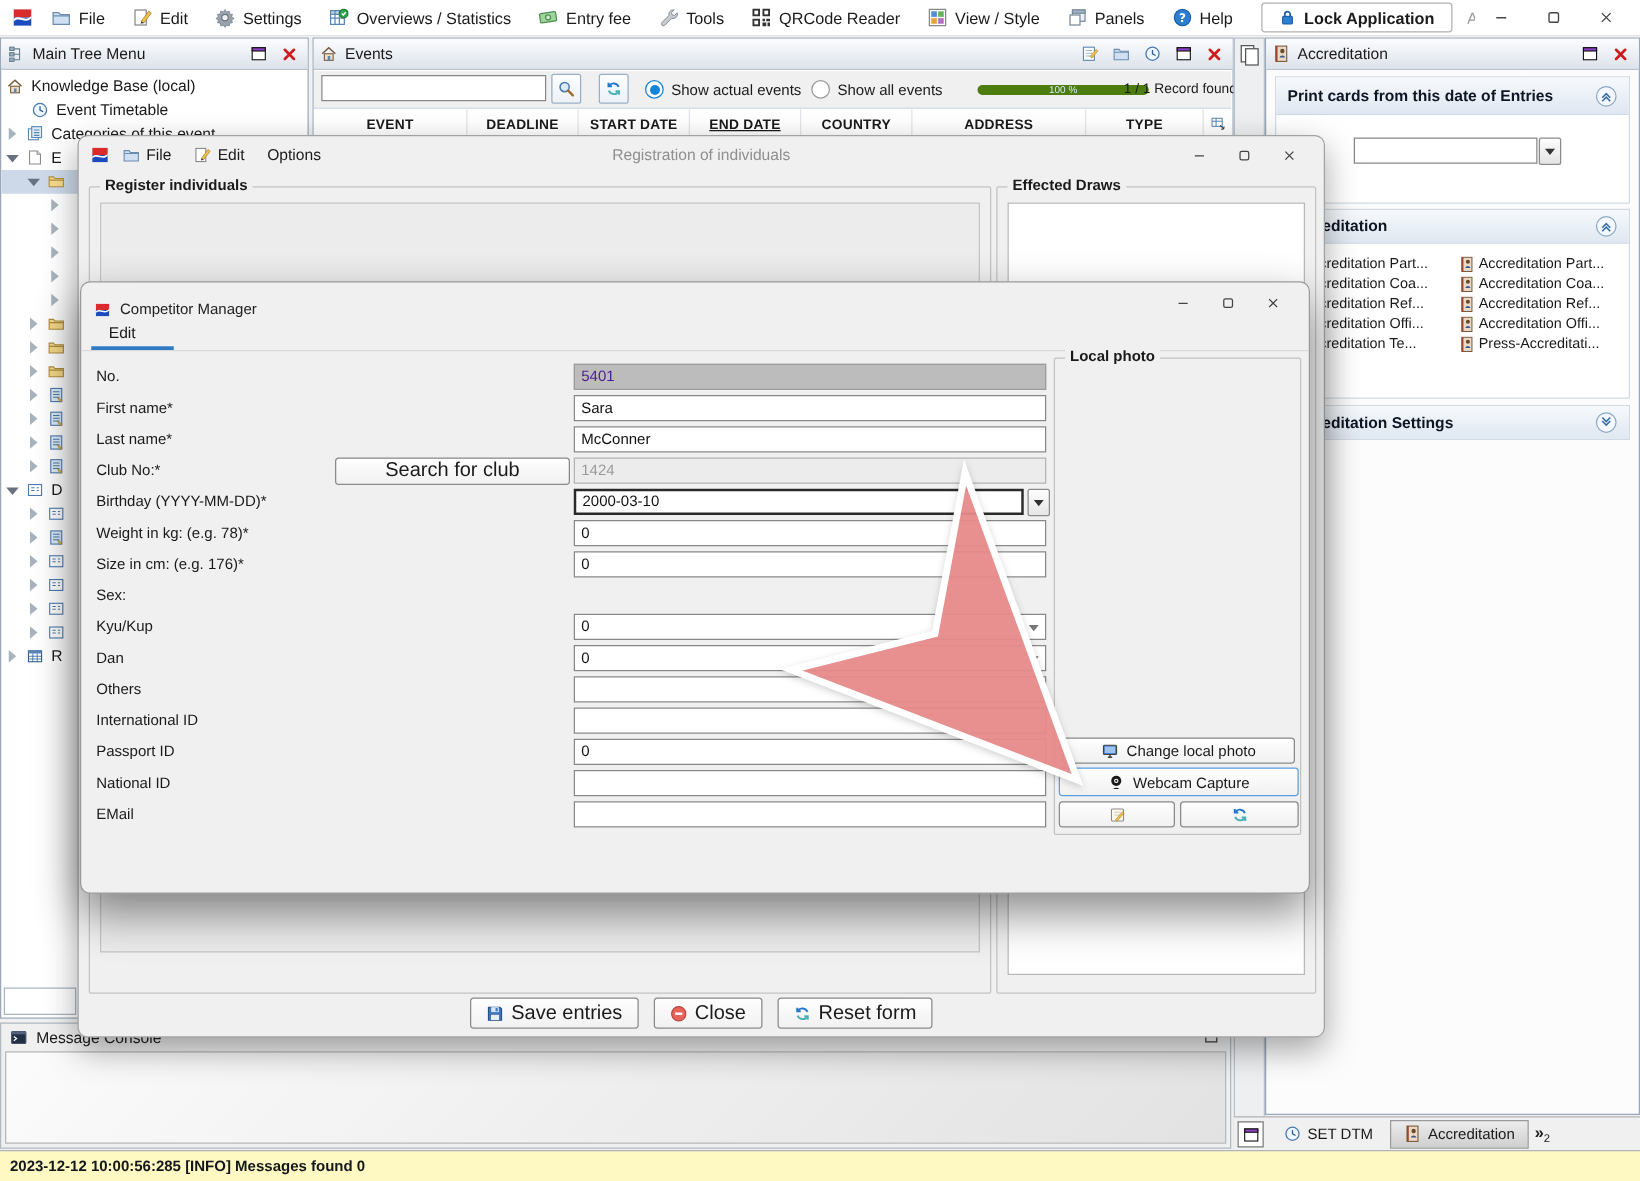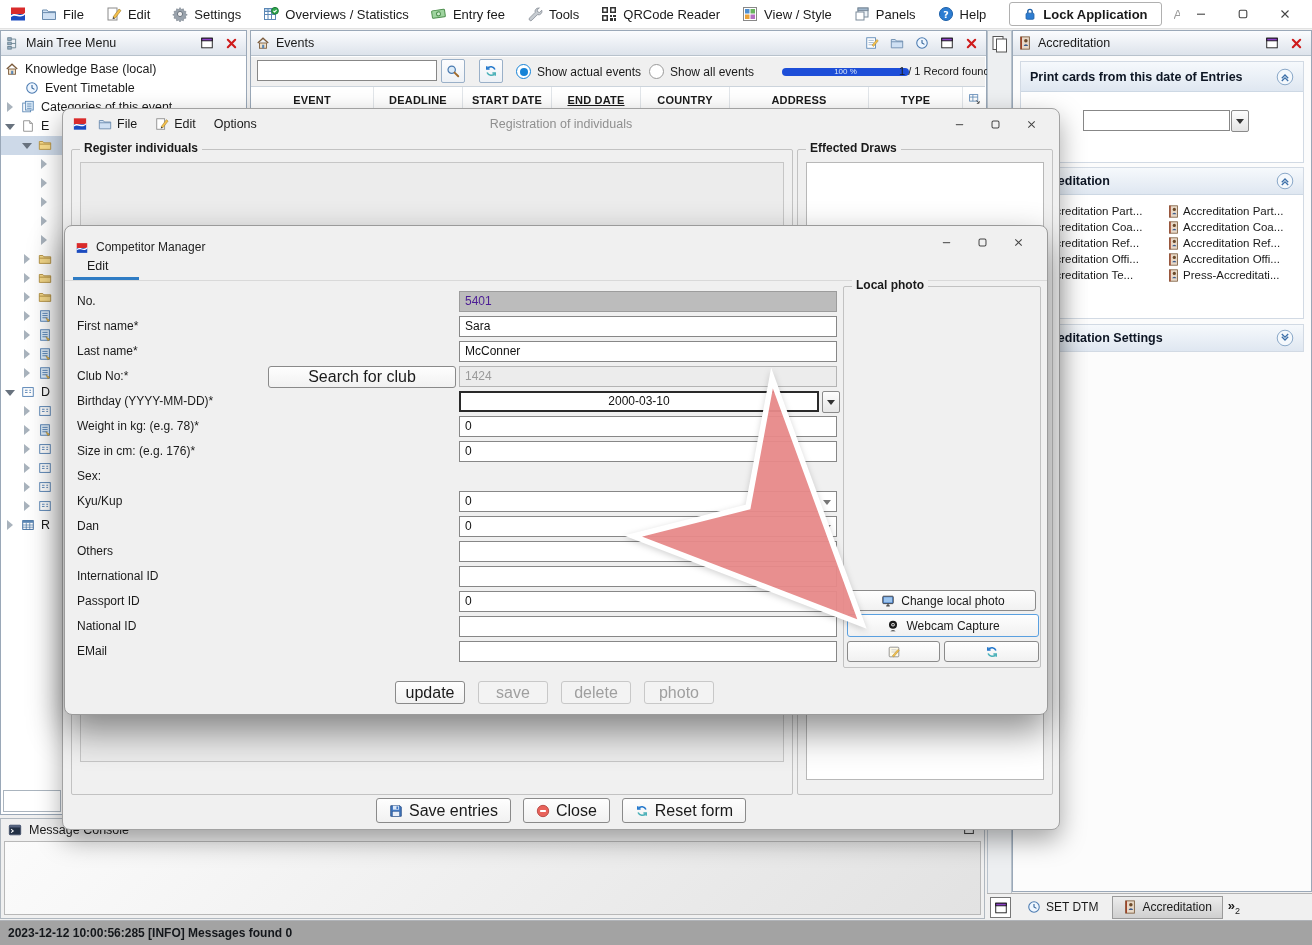--- a/index.html
+++ b/index.html
@@ -44,21 +44,21 @@
 .tool-btn{position:absolute;top:2px;width:24px;height:24px;border:1px solid #9ab0c8;background:linear-gradient(#fdfdfe,#edf1f6);display:flex;align-items:center;justify-content:center;border-radius:2px}
 #search-btn{left:190px}
 #refresh-btn{left:228px}
 .radio{position:absolute;top:7px;width:15px;height:15px;border-radius:50%;background:#fff;border:1px solid #9a9a9a}
 .radio.on{border:1.5px solid #1583d7}
 .radio.on::after{content:"";position:absolute;inset:2.5px;background:#1583d7;border-radius:50%}
 #radio-actual{left:265px}
 #radio-actual-label{position:absolute;left:286px;top:8px;font-size:12px;white-space:nowrap}
 #radio-all{left:398px}
 #radio-all-label{position:absolute;left:419px;top:8px;font-size:12px;white-space:nowrap}
-#progress{position:absolute;left:531px;top:11px;width:127px;height:8px;border-radius:4px;background:#1d4ed8}
+#progress{position:absolute;left:531px;top:11px;width:137px;height:8px;border-radius:4px;background:#4d7c0f}
 #progress span{position:absolute;left:0;right:0;top:0;font-size:8px;line-height:8px;color:#d8e6f7;text-align:center}
 #record-count{position:absolute;left:648px;top:8px;width:86px;font-size:11px;text-align:right;white-space:nowrap}
 #event-cols{position:absolute;left:0;top:55px;right:1px;height:27px;background:#fff;border-top:1px solid #ccd4dc;border-bottom:1px solid #c4ccd4;display:flex}
 .ev-col{height:100%;border-right:1px solid #e2e6ea;display:flex;align-items:center;justify-content:center;font-size:11px;font-weight:700;letter-spacing:.2px}
 #col-chooser{width:22px;height:100%;display:flex;align-items:center;justify-content:center}
 #events-body{position:absolute;left:0;top:82px;right:1px;bottom:1px;background:#fff}
 
 
 #right-strip{position:absolute;left:987px;top:30px;width:25px;height:889px;background:#edeff1;border:1px solid #b8c2cc;z-index:1}
 #strip-top-btn{position:absolute;left:2px;top:3px;width:20px;height:20px}
@@ -88,21 +88,21 @@
 #tabs-overflow{font-weight:700;font-size:13px;margin-left:2px}
 #tabs-overflow sub{font-size:9px;font-weight:400}
 
 
 #console-panel{position:absolute;left:0;top:818px;width:985px;height:101px;background:#f0f0f0;border:1px solid #b0b8c0;z-index:1}
 #console-header{height:21px;display:flex;align-items:center;gap:7px;padding:0 7px;font-size:12.5px}
 #console-max{margin-left:auto;width:16px;height:14px}
 #console-body{position:absolute;left:3px;top:22px;right:3px;bottom:3px;background:linear-gradient(135deg,#fbfbfb,#e2e2e2);border:1px solid #b8b8b8}
 
 
-#status-bar{position:absolute;left:0;top:920px;width:1312px;height:25px;background:#a3a3a3;border-top:1px solid #b0b3b8;display:flex;align-items:center;padding:0 8px;font-weight:700;font-size:12px;color:#14171b;z-index:1}
+#status-bar{position:absolute;left:0;top:920px;width:1312px;height:25px;background:#fef9c3;border-top:1px solid #b0b3b8;display:flex;align-items:center;padding:0 8px;font-weight:700;font-size:12px;color:#14171b;z-index:1}
 
 
 .btn{display:flex;align-items:center;justify-content:center;gap:6px;border:1px solid #8a8a8a;background:linear-gradient(#fefefe,#f1f1f1);border-radius:3px;font-size:16px;height:25px;padding:0 12px;white-space:nowrap}
 .btn.dis{color:#9f9f9f;border-color:#c8c8c8;background:#f3f3f3}
 .tin{position:absolute;height:21px;background:#fff;border:1px solid #878787;font-size:12px;line-height:19px;padding:0 5px;color:#111;white-space:nowrap;overflow:hidden}
 .caret{width:0;height:0;border-left:4px solid transparent;border-right:4px solid transparent;border-top:5px solid #777}
 .tin .caret{position:absolute;right:5px;top:8px}
 
 
 #reg-dialog{position:absolute;left:62px;top:108px;width:998px;height:722px;background:#f0f0f0;border:1px solid #a2a2a2;border-radius:8px;box-shadow:0 10px 26px rgba(0,0,0,.35);z-index:10}
@@ -1072,21 +1072,21 @@
         </div>
         <div class="form-row" style="top: 115px;">
           <div class="flabel">Last name*</div>
           <div class="tin fval text">McConner</div>
         </div>
         <div class="form-row" style="top: 140px;">
           <div class="flabel">Club No:*</div>
           <div class="btn club-btn">Search for club</div>
           <div class="tin fval readonly">1424</div>
         </div>
-        <div class="form-row" style="top: 165px; text-align: center;">
+        <div class="form-row" style="top: 165px;">
           <div class="flabel">Birthday (YYYY-MM-DD)*</div>
           <div class="tin fval combo-ext">2000-03-10</div>
           <div class="drop-btn">
             <span class="caret"></span>
           </div>
         </div>
         <div class="form-row" style="top: 190px;">
           <div class="flabel">Weight in kg: (e.g. 78)*</div>
           <div class="tin fval text">0</div>
         </div>
@@ -1120,26 +1120,20 @@
         <div class="form-row" style="top: 390px;">
           <div class="flabel">National ID</div>
           <div class="tin fval text"></div>
         </div>
         <div class="form-row" style="top: 415px;">
           <div class="flabel">EMail</div>
           <div class="tin fval text"></div>
         </div>
       </div>
 
-    <div id="action-buttons">
-        <div class="btn act">update</div>
-        <div class="btn act dis">save</div>
-        <div class="btn act dis">delete</div>
-        <div class="btn act dis">photo</div>
-      </div>
 
     <div class="groupbox" id="grp-photo">
       <span class="group-label">Local photo</span>
       <div class="btn" id="photo-change">
         <span class="icon s14">
             <svg viewBox="0 0 16 16">
               <rect x="2" y="2.5" width="12" height="8.5" rx="1" fill="#3f76c0" stroke="#444"></rect>
               <rect x="3.2" y="3.7" width="9.6" height="6" fill="#9cc4ee"></rect>
               <path d="M6 13.5 h4 M8 11 v2.5" stroke="#444" stroke-width="1.4" fill="none"></path>
             </svg>

